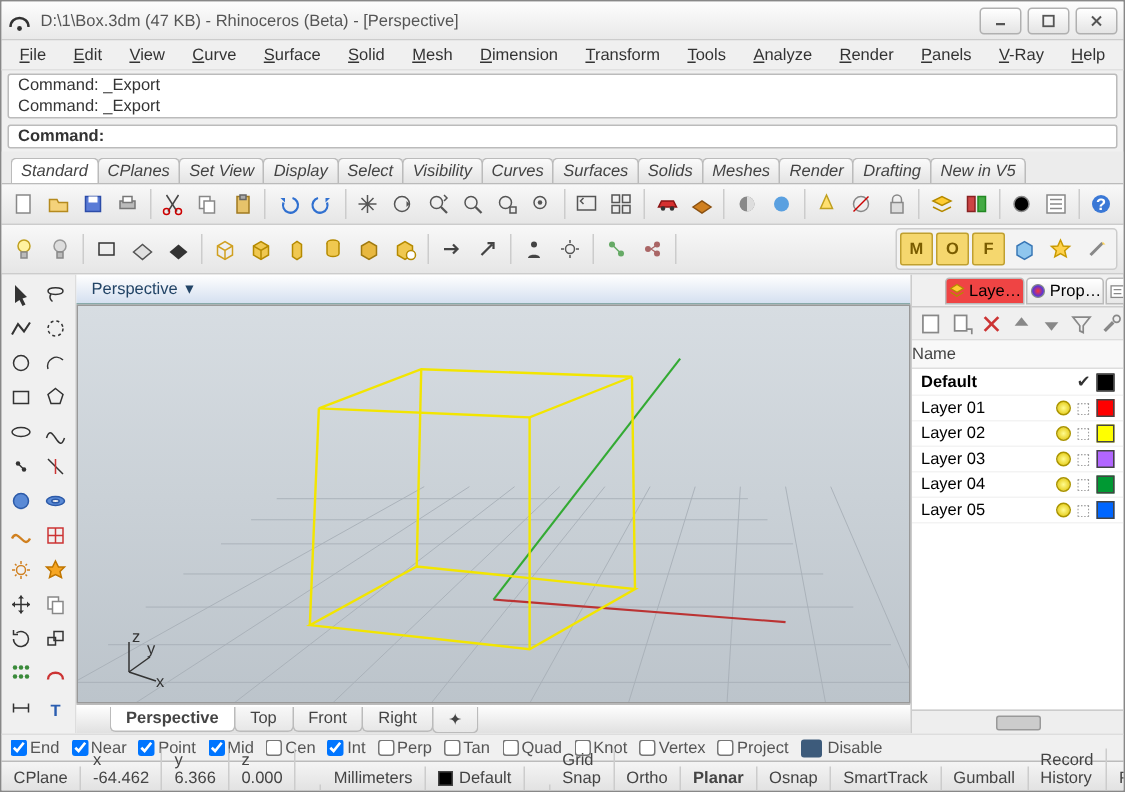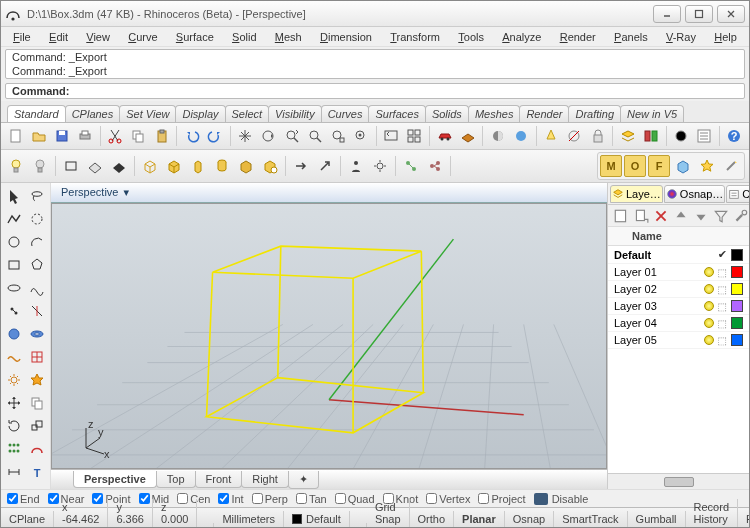--- a/index.html
+++ b/index.html
@@ -30,24 +30,24 @@
   .vptab .drop { color: #246; margin-left: 2px; }
   .viewport { flex: 1; position: relative; background: linear-gradient(#d7dde2,#bcc4cb); overflow: hidden; border: 1px solid #999; margin: 0; }
   .vpgrid { position: absolute; inset: 0; }
   .axisind { position: absolute; bottom: 8px; left: 24px; font-size: 9px; color: #555; }
   .vpbtabs { height: 20px; display: flex; align-items: center; padding-left: 22px; background: linear-gradient(#fff,#e0e0e0); border-top: 1px solid #bbb; gap: 0; }
   .vptabb { padding: 2px 10px; border: 1px solid #bbb; border-top: none; background: linear-gradient(#f8f8f8,#e7e7e7); border-radius: 0 0 4px 4px; margin-right: -1px; color: #444; }
   .vptabb.active { background: #fff; font-weight: bold; }
   .rpanel { width: 142px; background: #f0f0f0; border-left: 1px solid #ccc; display: flex; flex-direction: column; }
   .rtabs { height: 22px; display: flex; align-items: center; padding: 0 2px; gap: 1px; border-bottom: 1px solid #ccc; }
   .rtab { flex: 1; display: flex; align-items: center; justify-content: center; font-size: 10px; gap: 2px; padding: 2px 1px; border: 1px solid #bbb; border-radius: 3px 3px 0 0; background: linear-gradient(#fff,#e7e7e7); }
-  .rtab.active { background: #fef9c3; }
+  .rtab.active { background: #ef4444; margin-left: 20px; }
   .rtool { height: 22px; display: flex; align-items: center; padding: 0 4px; gap: 2px; border-bottom: 1px solid #ddd; }
   .rtool .tbtn { width: 18px; height: 18px; }
-  .layerhead { padding: 3px 24px; border-bottom: 1px solid #ddd; color: #444; background: #f8f8f8; font-weight: bold; }
+  .layerhead { padding: 3px 0; border-bottom: 1px solid #ddd; color: #444; background: #f8f8f8; }
   .layerlist { flex: 1; background: #fff; overflow: auto; }
   .layerrow { display: flex; align-items: center; padding: 2px 6px; gap: 4px; border-bottom: 1px solid #f3f3f3; }
   .layerrow .lname { flex: 1; }
   .layerrow.def .lname { font-weight: bold; }
   .bulb { width: 10px; height: 10px; border-radius: 50%; background: radial-gradient(#fffb8f,#e0c200); border: 1px solid #aa9400; }
   .lock { font-size: 10px; color: #888; }
   .swatch { width: 12px; height: 12px; border: 1px solid #444; }
   .hscroll { height: 16px; border-top: 1px solid #ccc; background: #eee; display: flex; align-items: center; justify-content: center; }
   .hscroll .thumb { width: 30px; height: 10px; background: #ccc; border: 1px solid #999; border-radius: 2px; }
   .osnapbar { height: 18px; display: flex; align-items: center; padding: 0 6px; gap: 8px; background: #f0f0f0; border-top: 1px solid #ddd; color: #555; }
@@ -686,21 +686,21 @@
         <div class="rtab">
           <svg width="12" height="12" viewBox="0 0 14 14">
             <circle cx="7" cy="7" r="5" fill="url(#g)" stroke="#888"></circle>
             <defs>
               <radialGradient id="g">
                 <stop offset="0" stop-color="#f33"></stop>
                 <stop offset="1" stop-color="#33f"></stop>
               </radialGradient>
             </defs>
           </svg>
-          <span>Osnap…</span>
+          <span>Prop…</span>
         </div>
         <div class="rtab">
           <svg width="12" height="12" viewBox="0 0 14 14">
             <rect x="2" y="3" width="10" height="9" fill="#fff" stroke="#888"></rect>
             <line x1="4" y1="6" x2="10" y2="6" stroke="#888"></line>
             <line x1="4" y1="9" x2="10" y2="9" stroke="#888"></line>
           </svg>
           <span>Calc…</span>
         </div>
       </div>

